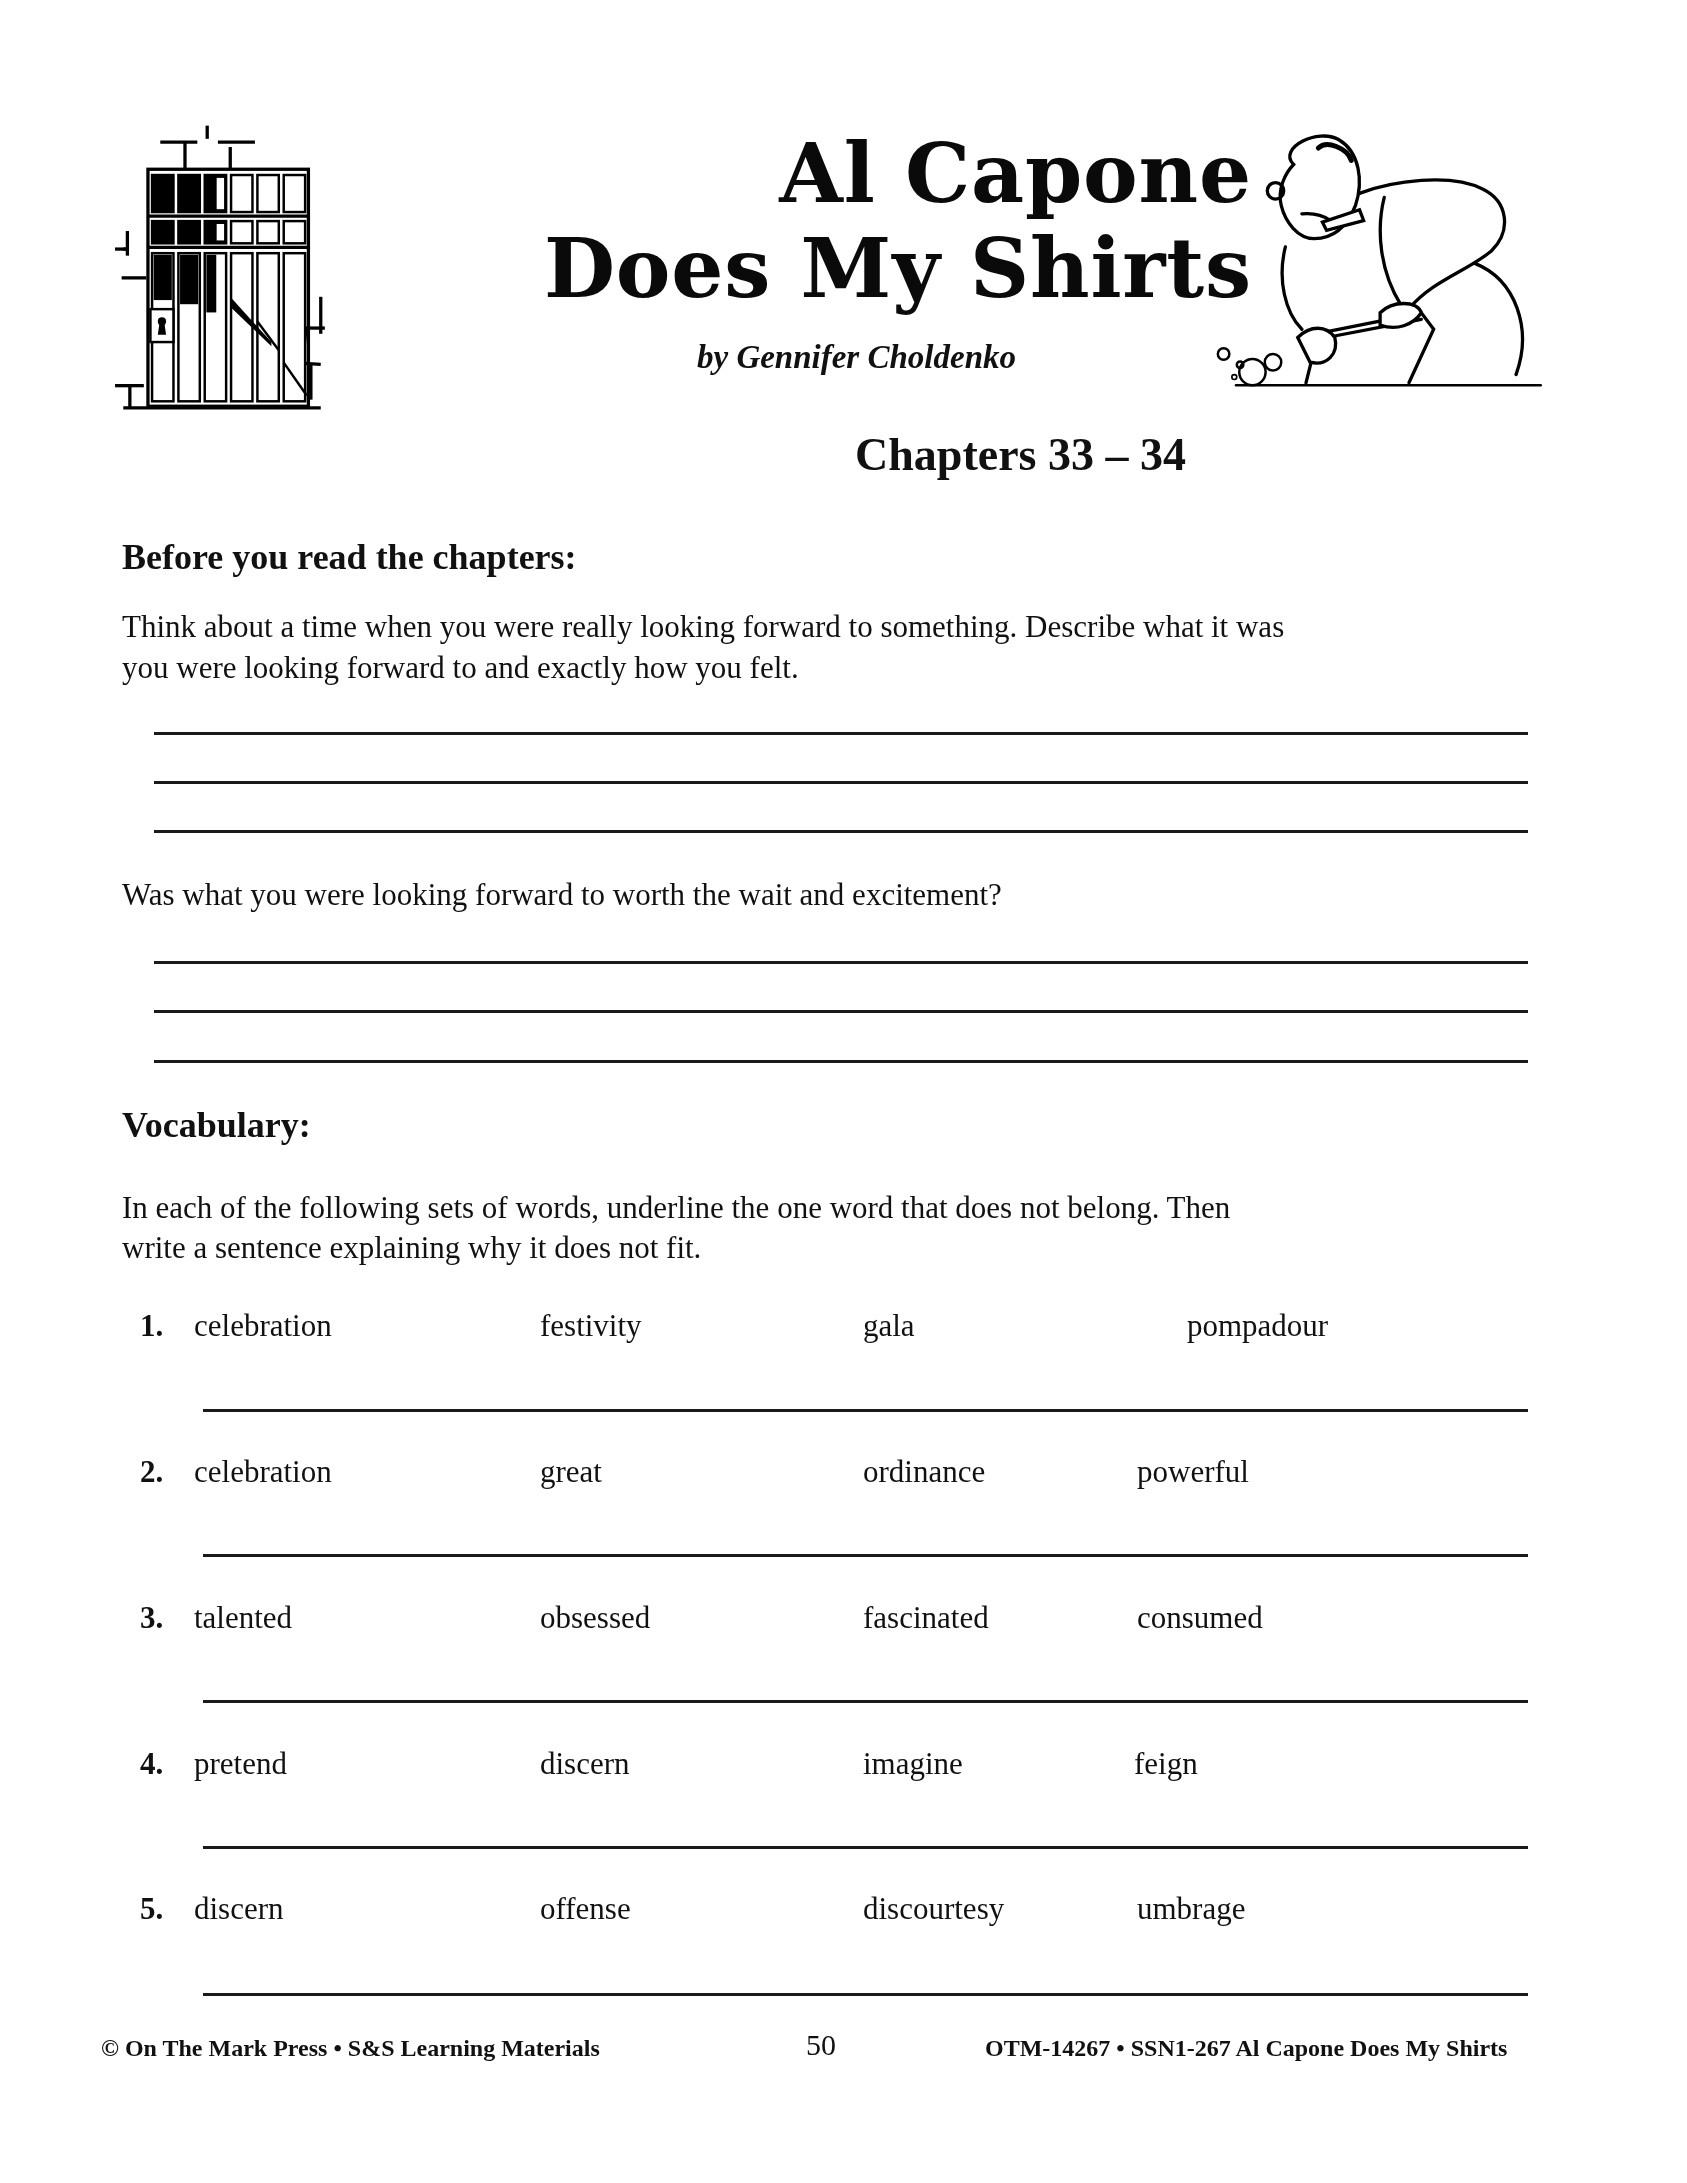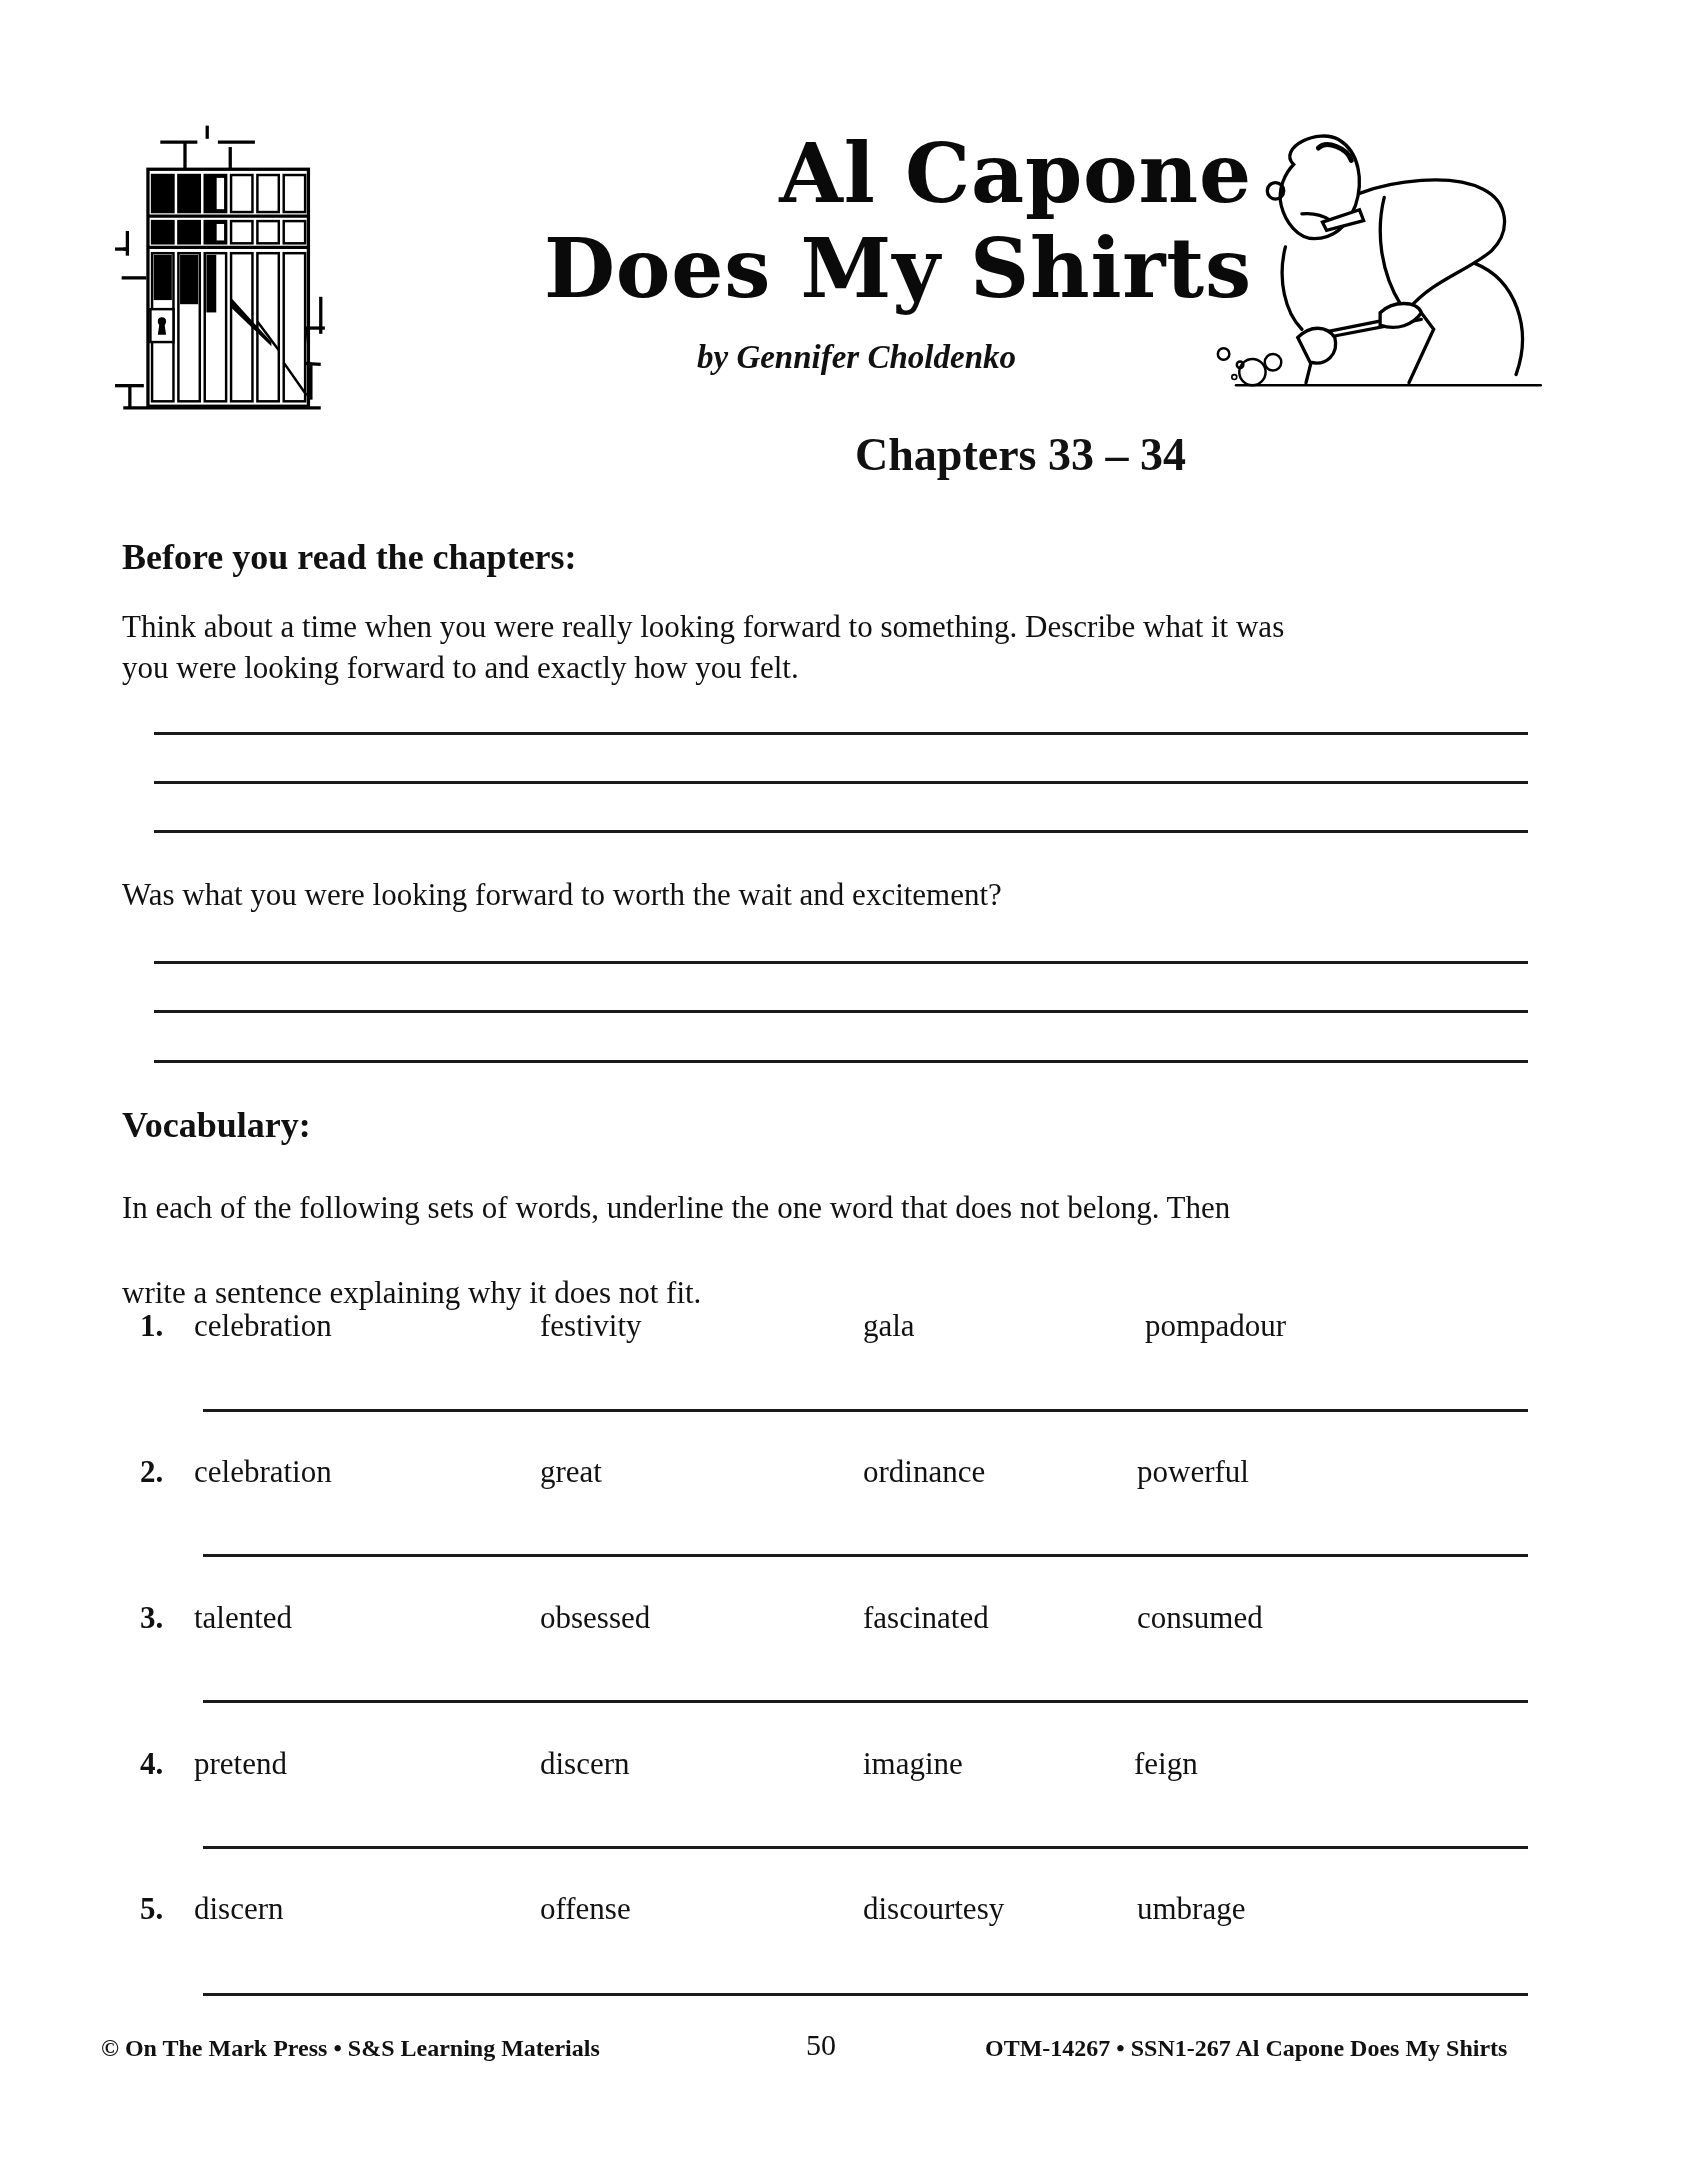--- a/index.html
+++ b/index.html
@@ -152,28 +152,28 @@
 <div class="abs rule" style="left:154px; width:1374px; top:830px;"></div>
 
 <div class="abs para" style="top:875px;">Was what you were looking forward to worth the wait and excitement?</div>
 
 <div class="abs rule" style="left:154px; width:1374px; top:961px;"></div>
 <div class="abs rule" style="left:154px; width:1374px; top:1010px;"></div>
 <div class="abs rule" style="left:154px; width:1374px; top:1060px;"></div>
 
 <div class="abs heading" style="top:1104px;">Vocabulary:</div>
 <div class="abs para" style="top:1188px;">In each of the following sets of words, underline the one word that does not belong.  Then</div>
-<div class="abs para" style="top:1273px;">write a sentence explaining why it does not fit.</div>
+<div class="abs para" style="top:1228px;">write a sentence explaining why it does not fit.</div>
 
 <div class="abs vocab-row" style="top:1308px;">
   <span class="num">1.</span>
   <span class="w" style="left:54px;">celebration</span>
   <span class="w" style="left:400px;">festivity</span>
   <span class="w" style="left:723px;">gala</span>
-  <span class="w" style="left:1005px;text-align:center;">pompadour</span>
+  <span class="w" style="left:1047px;text-align:center;">pompadour</span>
 </div>
 <div class="abs rule" style="left:203px; width:1325px; top:1409px;"></div>
 
 <div class="abs vocab-row" style="top:1454px;">
   <span class="num">2.</span>
   <span class="w" style="left:54px;">celebration</span>
   <span class="w" style="left:400px;">great</span>
   <span class="w" style="left:723px;">ordinance</span>
   <span class="w" style="left:997px;">powerful</span>
 </div>

